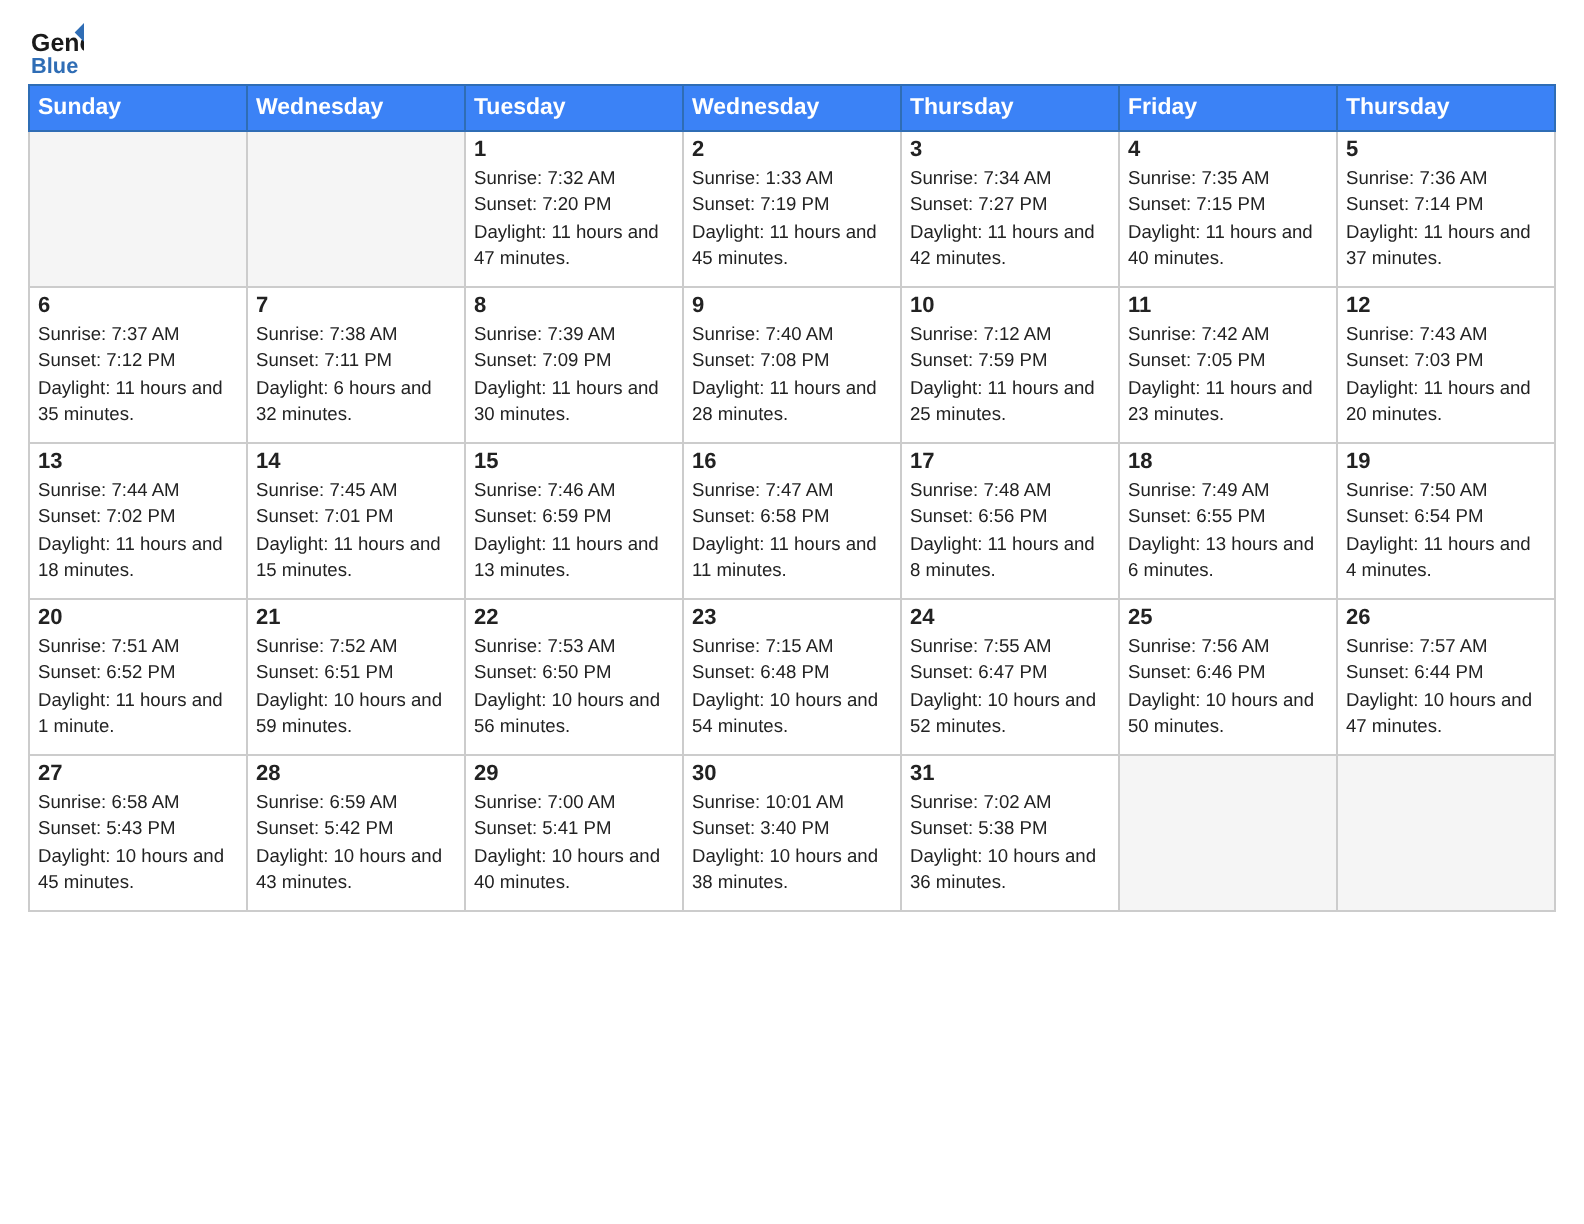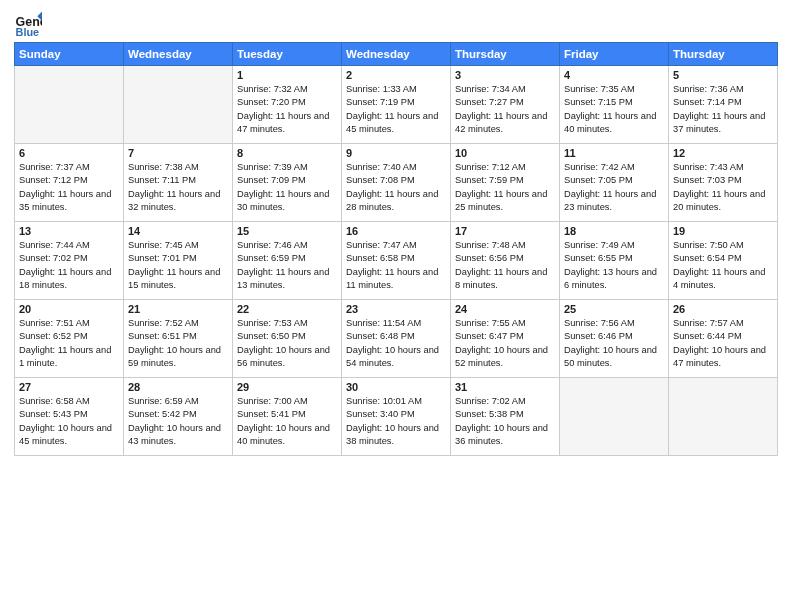--- a/index.html
+++ b/index.html
@@ -165,21 +165,21 @@
   <span>Sunrise: 7:37 AM</span><br>
   <span>Sunset: 7:12 PM</span><br>
   <span>Daylight: 11 hours and 35 minutes.</span>
 </div>
           </td>
           <td>
             <span class="day-num">7</span>
 <div class="day-info">
   <span>Sunrise: 7:38 AM</span><br>
   <span>Sunset: 7:11 PM</span><br>
-  <span>Daylight: 11 hours and 32 minutes.</span>
+  <span>Daylight: 6 hours and 32 minutes.</span>
 </div>
           </td>
           <td>
             <span class="day-num">8</span>
 <div class="day-info">
   <span>Sunrise: 7:39 AM</span><br>
   <span>Sunset: 7:09 PM</span><br>
   <span>Daylight: 11 hours and 30 minutes.</span>
 </div>
           </td>
@@ -295,21 +295,21 @@
             <span class="day-num">22</span>
 <div class="day-info">
   <span>Sunrise: 7:53 AM</span><br>
   <span>Sunset: 6:50 PM</span><br>
   <span>Daylight: 10 hours and 56 minutes.</span>
 </div>
           </td>
           <td>
             <span class="day-num">23</span>
 <div class="day-info">
-  <span>Sunrise: 11:54 AM</span><br>
+  <span>Sunrise: 7:15 AM</span><br>
   <span>Sunset: 6:48 PM</span><br>
   <span>Daylight: 10 hours and 54 minutes.</span>
 </div>
           </td>
           <td>
             <span class="day-num">24</span>
 <div class="day-info">
   <span>Sunrise: 7:55 AM</span><br>
   <span>Sunset: 6:47 PM</span><br>
   <span>Daylight: 10 hours and 52 minutes.</span>

